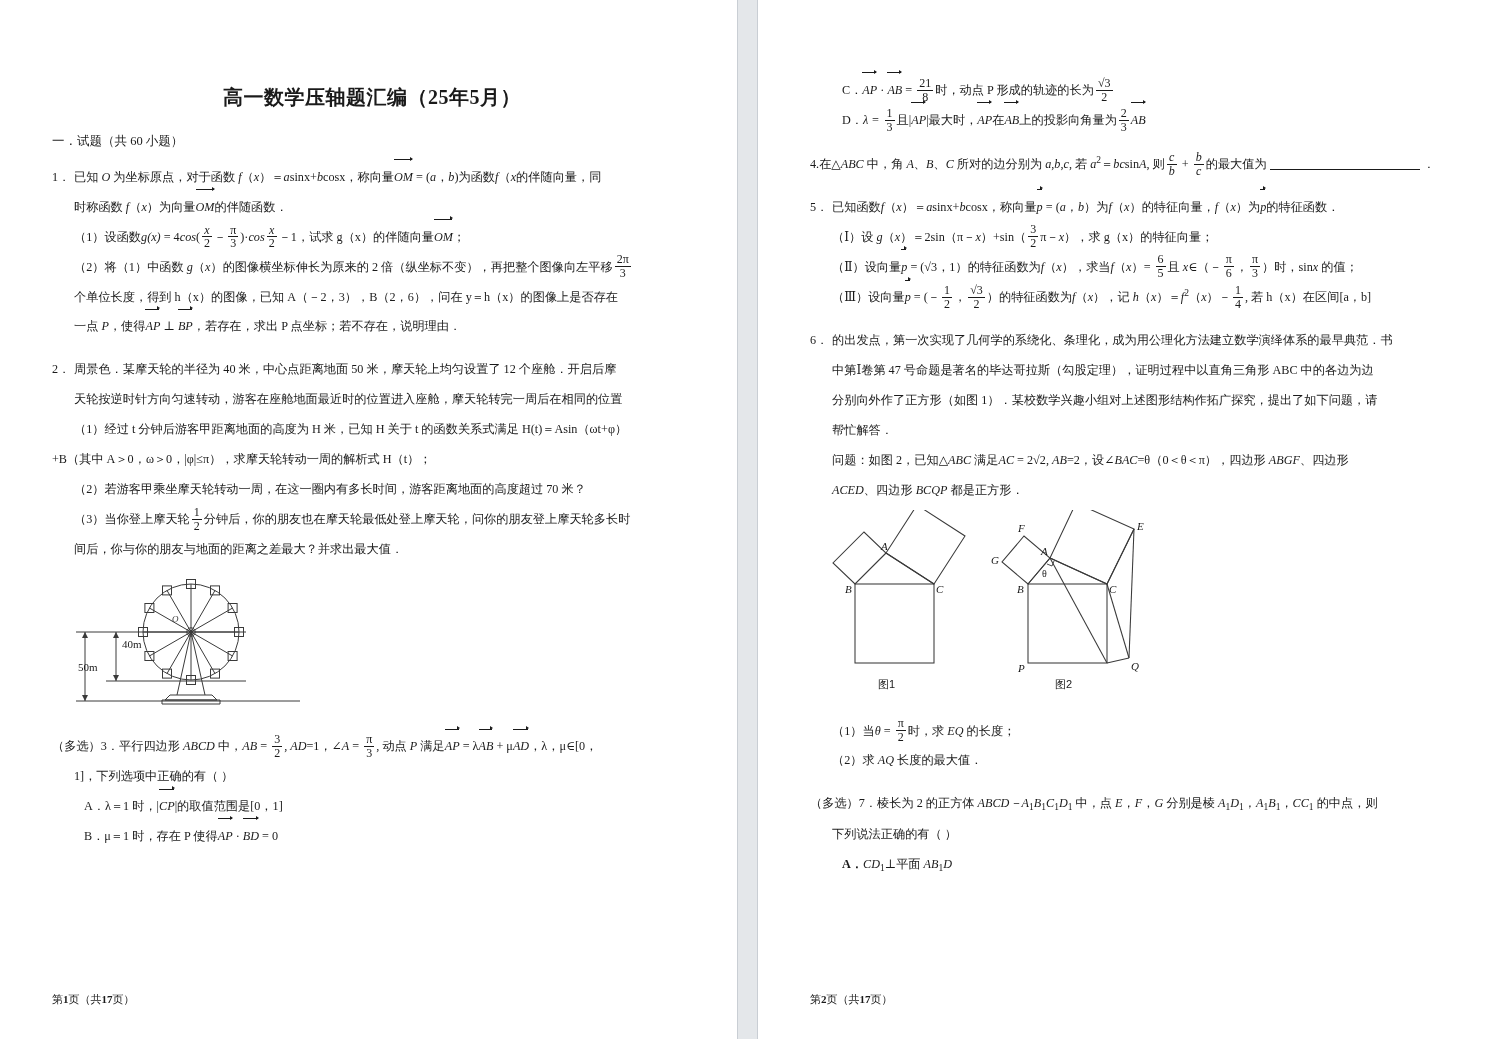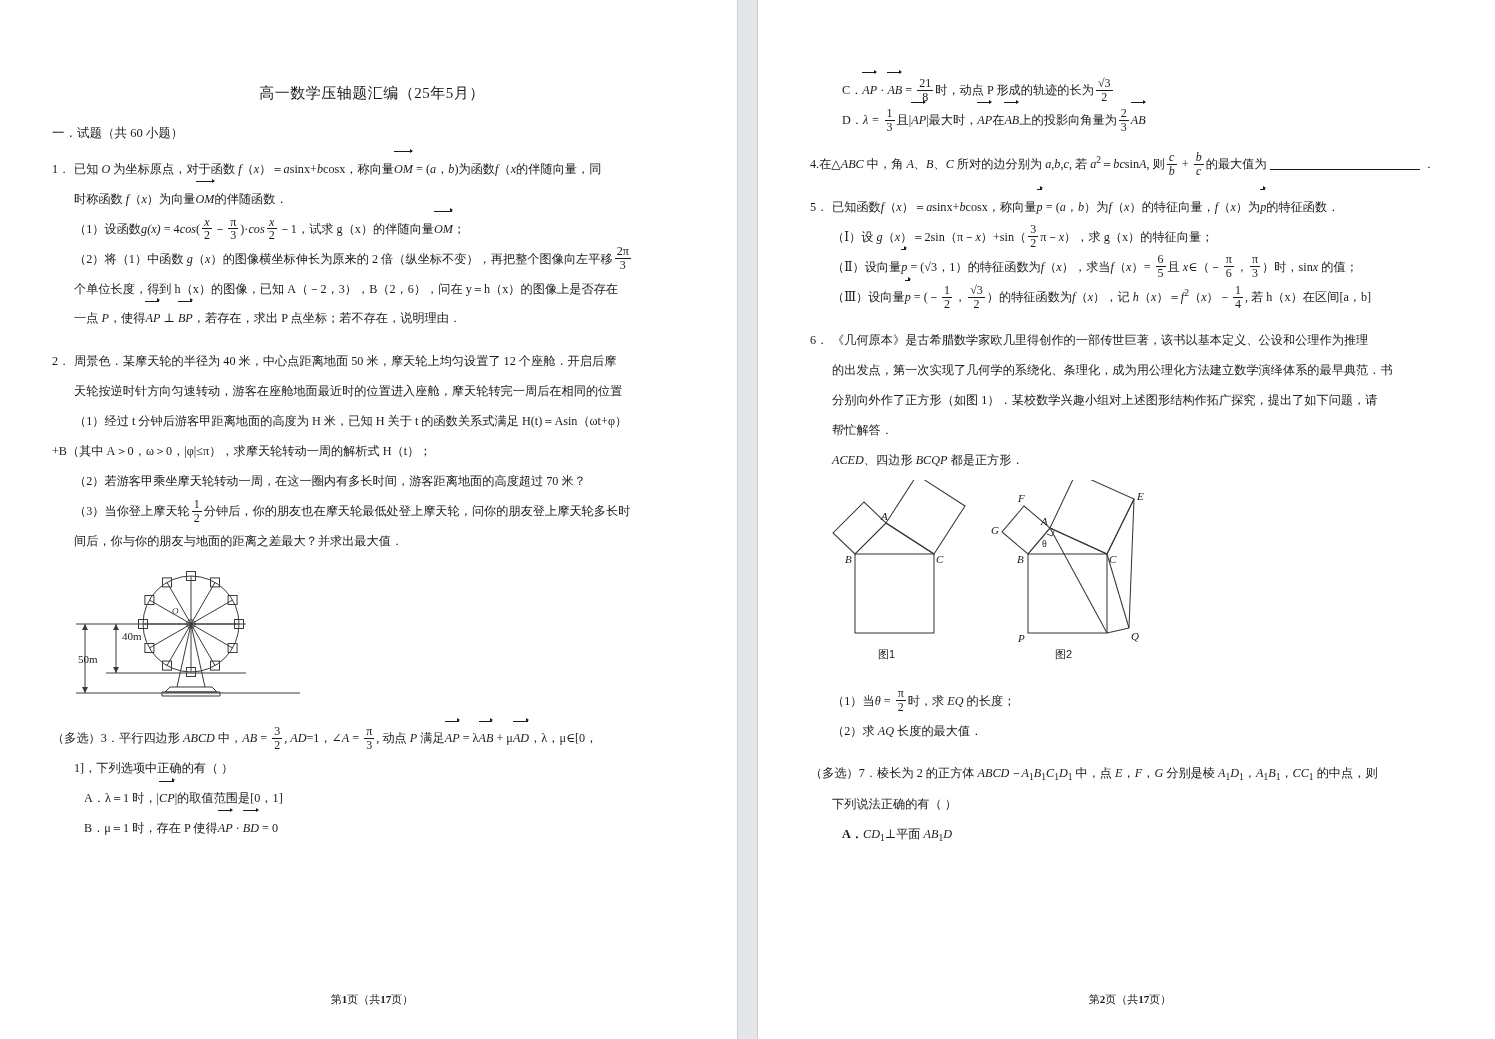--- a/index.html
+++ b/index.html
@@ -12,21 +12,21 @@
   }
   .spread{position:relative;width:1495px;height:1039px;display:flex;}
   .page{
     position:relative;width:737px;height:1039px;background:#fff;
     box-sizing:border-box;
   }
   .gutter{width:21px;height:1039px;background:#e4e7ea;border-left:1px solid #c9ced4;border-right:1px solid #c9ced4;box-sizing:border-box;}
   .page-inner{position:absolute;left:52px;top:0;width:640px;height:1039px;}
 
   .doc-title{
-    text-align:center;font-weight:normal;font-size:15px;
+    text-align:center;font-weight:bold;font-size:20px;
     letter-spacing:0.5px;margin-top:84px;
   }
   .section-head{font-weight:normal;font-size:12.5px;margin-top:22px;}
 
   .q{font-size:12.2px;line-height:2.45;margin-top:13px;position:relative;}
   .q .num{position:absolute;left:0;top:0;}
   .q .body{padding-left:22px;}
   .sub{font-size:12.2px;line-height:2.45;padding-left:22px;}
   .opt{font-size:12.2px;line-height:2.45;padding-left:32px;}
   .noindent{padding-left:0;}
@@ -52,21 +52,21 @@
     content:"";position:absolute;right:0px;top:-0.52em;
     border-left:3.2px solid #1a1a1a;border-top:2px solid transparent;
     border-bottom:2px solid transparent;
   }
   .sq{font-size:9.5px;vertical-align:super;}
   .sub-i{font-size:9.5px;vertical-align:sub;}
   .radical{white-space:nowrap;}
   .blank-line{display:inline-block;width:150px;border-bottom:1px solid #1a1a1a;vertical-align:-2px;}
 
   .footer{
-    position:absolute;left:0;right:0;bottom:32px;text-align:center;
+    position:absolute;left:0;right:0;bottom:32px;text-align:left;
     font-size:11px;
   }
   .footer b{font-weight:bold;}
 
   .figwrap{margin-top:8px;padding-left:8px;}
   .figwrap2{margin-top:4px;padding-left:18px;}
 </style>
 </head>
 <body>
 
@@ -281,24 +281,27 @@
               <span class="d">2</span>
             </span><span>）的特征函数为</span><i>f</i><span>（</span><i>x</i><span>），记 </span><i>h</i><span>（</span><i>x</i><span>）＝</span><i>f</i><span class="sq">2</span><span>（</span><i>x</i><span>）－</span><span class="frac">
               <span class="n">1</span>
               <span class="d">4</span>
             </span><span>, 若 h（x）在区间[a，b]</span>
         </div>
       </div>
 
       <div class="q">
         <span class="num">6．</span>
-        <div class="body">《几何原本》是古希腊数学家欧几里得创作的一部传世巨著，该书以基本定义、公设和公理作为推理</div>
         <div class="body">的出发点，第一次实现了几何学的系绕化、条理化，成为用公理化方法建立数学演绎体系的最早典范．书</div>
+        <div class="body">中第Ⅰ卷第 47 号命题是著名的毕达哥拉斯（勾股定理），证明过程中以直角三角形 ABC 中的各边为边</div>
         <div class="body">分别向外作了正方形（如图 1）．某校数学兴趣小组对上述图形结构作拓广探究，提出了如下问题，请</div>
         <div class="body">帮忙解答．</div>
+        <div class="sub">
+          <span>问题：如图 2，已知△</span><i>ABC</i><span> 满足</span><i>AC</i><span> = 2</span><span class="radical">√2</span><span>, </span><i>AB</i><span>=2，设∠</span><i>BAC</i><span>=θ（0＜θ＜π），四边形 </span><i>ABGF</i><span>、四边形</span>
+        </div>
         <div class="sub">
           <i>ACED</i><span>、四边形 </span><i>BCQP</i><span> 都是正方形．</span>
         </div>
 
         <div class="figwrap2">
           <svg width="350" height="195" viewBox="0 0 350 195">
             <g stroke="#3a3a3a" fill="none" stroke-width="1.05">
 
               <rect x="27" y="74" width="79" height="79"></rect>
 

